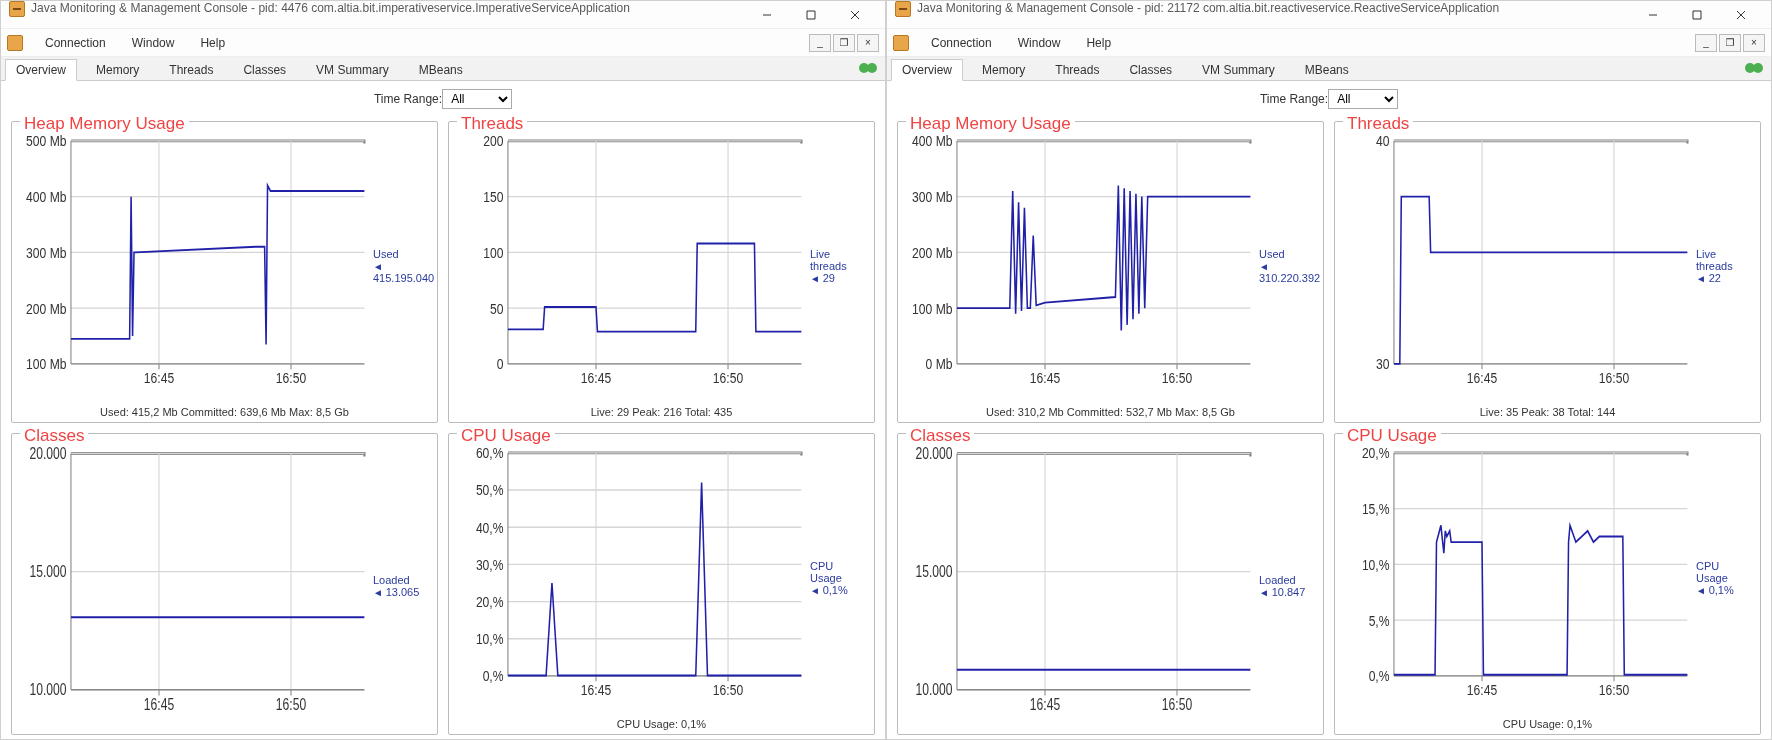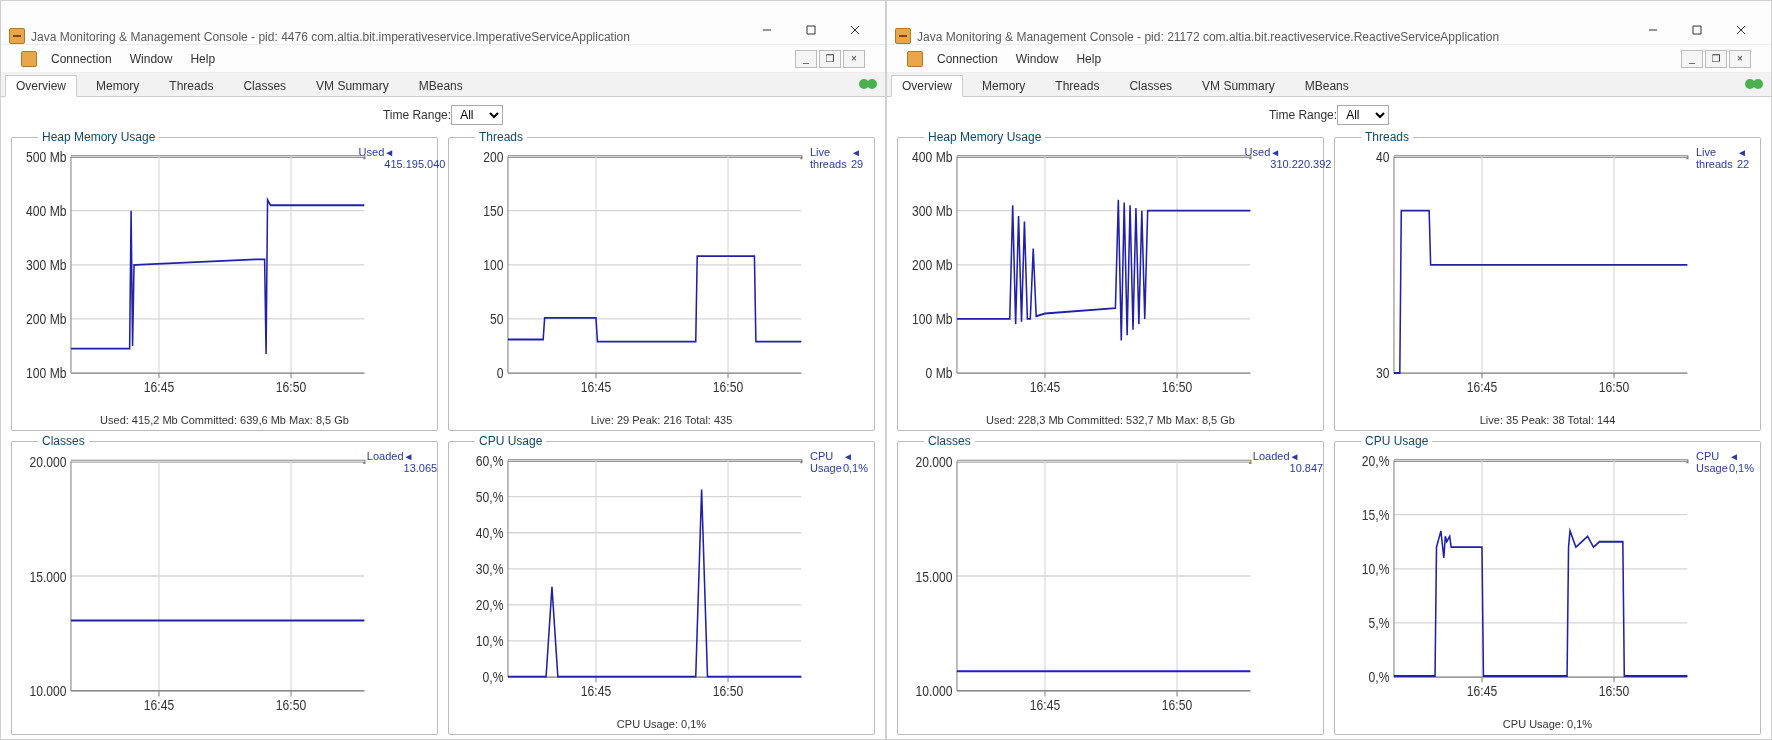--- a/index.html
+++ b/index.html
@@ -15,69 +15,69 @@
   }
   .window {
     flex: 1 1 50%;
     display: flex;
     flex-direction: column;
     border: 1px solid #d0d0d0;
     background: #fff;
     min-width: 0;
   }
   .titlebar {
-    height: 44px;
+    height: 28px;
     display: flex;
-    align-items: flex-end;
+    align-items: flex-start;
     padding: 0 8px;
     color: #5a5a5a;
     font-size: 12px;
     background: #fdfdfd;
     border-bottom: 1px solid #eee;
   }
   .titlebar .icon { width:16px; height:16px; margin-right:6px; display:inline-block; background:#e8a54a; border:1px solid #b57a20; border-radius:2px; position:relative;}
   .titlebar .icon::after{content:"";position:absolute;left:3px;top:6px;width:8px;height:2px;background:#7a4a10;}
   .titlebar .spacer { flex:1; }
   .winbtn { width:44px; height:28px; display:flex;align-items:center;justify-content:center;color:#555;}
   .winbtn svg{width:10px;height:10px;stroke:#333;}
   .menubar {
     height: 28px;
     display:flex; align-items:center;
-    padding: 0 20px;
+    padding: 0 6px;
     background:#fdfdfd;
     border-bottom:1px solid #eee;
-    gap:2px;
+    gap:10px;
   }
   .menubar .icon { width:16px;height:16px;margin-right:4px;display:inline-block;background:#e8a54a;border:1px solid #b57a20;border-radius:2px;}
   .menuitem { padding:2px 8px; color:#333; }
   .mdicontrols { margin-left:auto; display:flex; gap:2px;}
   .mdibtn { width:22px;height:18px;border:1px solid #bbb;background:#f5f5f5;display:flex;align-items:center;justify-content:center;font-size:10px;}
   .tabbar {
     height:24px;
     display:flex; align-items:flex-end;
     background:#f2f2f2;
     border-bottom:1px solid #ccc;
     padding-left:4px;
     gap:8px;
     position:relative;
   }
   .tab { padding:3px 10px; font-size:12px; color:#333; border:1px solid transparent; border-bottom:none; background:transparent;}
   .tab.active { background:#fff; border-color:#ccc; border-bottom:1px solid #fff; position:relative; top:1px;}
   .connstatus { position:absolute; right:6px; top:2px; width:22px;height:18px; }
   .connstatus svg circle{fill:#4caf50;}
   .content { flex:1; display:flex; flex-direction:column; padding:8px 10px 4px 10px; overflow:hidden;}
   .timerange { display:flex; justify-content:center; align-items:center; gap:0; margin-bottom:12px; color:#333;}
-  .timerange select { font-size:12px; padding:1px 4px; width:52px;border:1px solid #aaa;background:#fff;}
+  .timerange select { font-size:12px; padding:1px 4px; width:70px;border:1px solid #aaa;background:#fff;}
   .grid { flex:1; display:grid; grid-template-columns:1fr 1fr; grid-template-rows:1fr 1fr; gap:10px; min-height:0;}
   .panel { border:1px solid #bbb; border-radius:2px; position:relative; padding:8px 6px 4px 6px; display:flex; flex-direction:column; min-height:0;}
-  .panel legend, .panel .legend { position:absolute; top:-8px; left:8px; background:#fff; padding:0 4px; font-size:12px; color:#0c4a6e;margin-left:18px;}
+  .panel legend, .panel .legend { position:absolute; top:-8px; left:8px; background:#fff; padding:0 4px; font-size:17px; color:#ef4444;}
   .plotrow { flex:1; display:flex; min-height:0;}
   .plot { flex:1; position:relative; }
   .plot svg { width:100%; height:100%; display:block;}
-  .sidelabel { width:60px; font-size:11px; color:#2a3aa0; display:flex; flex-direction:row; justify-content:center; padding-left:2px;}
+  .sidelabel { width:60px; font-size:11px; color:#2a3aa0; display:flex; flex-direction:column; justify-content:center; padding-left:2px;}
   .sidelabel .tri { font-size:10px; color:#2a3aa0;}
   .summary { text-align:center; font-size:11px; color:#333; padding:4px 0 0 0; }
   .axistxt { font-size:11px; fill:#333; }
   .gridline { stroke:#d5d5d5; stroke-width:1;}
   .axisline { stroke:#888; stroke-width:1;}
   .series { stroke:#2020a8; stroke-width:1.4; fill:none;}
   .outline { stroke:#808080; stroke-width:2; fill:none;}
 </style>
 </head>
 <body>
@@ -345,21 +345,21 @@
                 <line x1="48" x2="48" y1="8" y2="172" class="axisline"></line>
                 <line x1="48" x2="314" y1="172" y2="172" class="axisline"></line>
                 <polyline points="48,131 95.88,131 98.53999999999999,44.89999999999999 101.2,135.1 103.86,53.10000000000001 106.52000000000001,133.05 109.18,57.2 111.84,131 114.5,131 117.16,77.7 119.82000000000001,128.95 127.8,126.9 191.64000000000001,122.80000000000001 194.3,40.79999999999998 196.96,147.4 199.61999999999998,42.849999999999994 202.28,143.3 204.94,44.89999999999999 207.6,139.2 210.26,46.95 212.92,135.1 215.58,49 218.24,131 220.9,49 226.22,49 314,49" class="series"></polyline>
               </svg>
             </div>
             <div class="sidelabel">
               <div>Used</div>
               <div><span class="tri">◄ </span><span>310.220.392</span></div>
             </div>
           </div>
-          <div class="summary">Used: 228,3 Mb    Committed: 532,7 Mb    Max: 8,5 Gb</div>
+          <div class="summary">Used: 310,2 Mb    Committed: 532,7 Mb    Max: 8,5 Gb</div>
         </div>
         <div class="panel">
           <div class="legend">Threads</div>
           <div class="plotrow">
             <div class="plot">
               <svg viewBox="0 0 320 200" preserveAspectRatio="none">
                 <polyline points="48,8 314,8 314,10" class="outline"></polyline>
                 <line x1="48" x2="314" y1="172" y2="172" class="gridline"></line>
                 <text x="44" y="176" text-anchor="end" class="axistxt">30</text>
                 <line x1="48" x2="314" y1="8" y2="8" class="gridline"></line>

